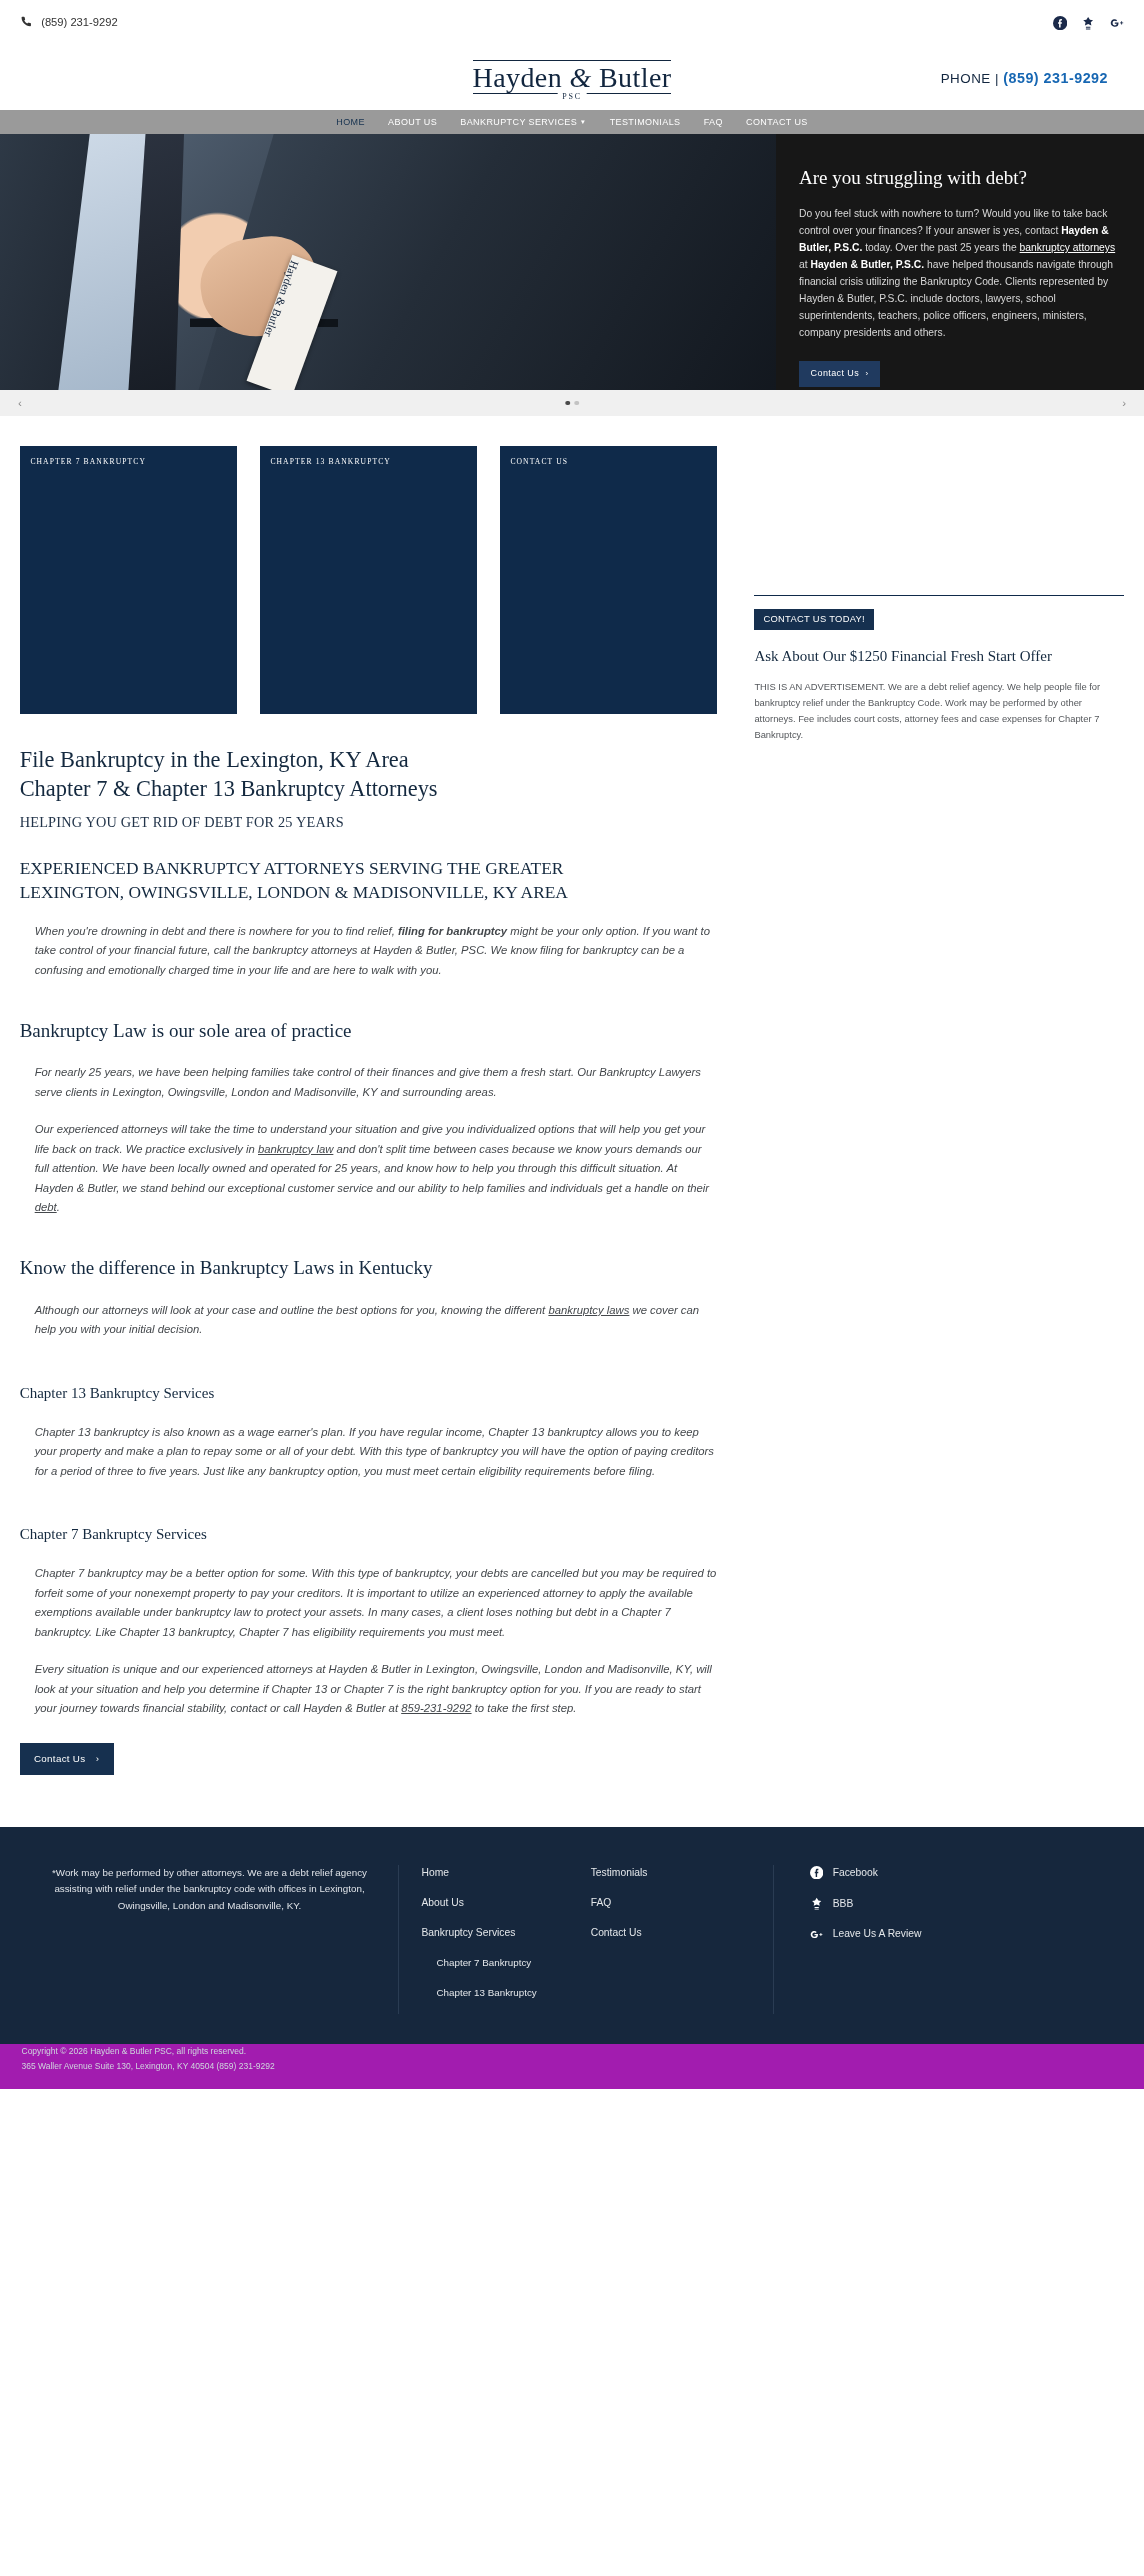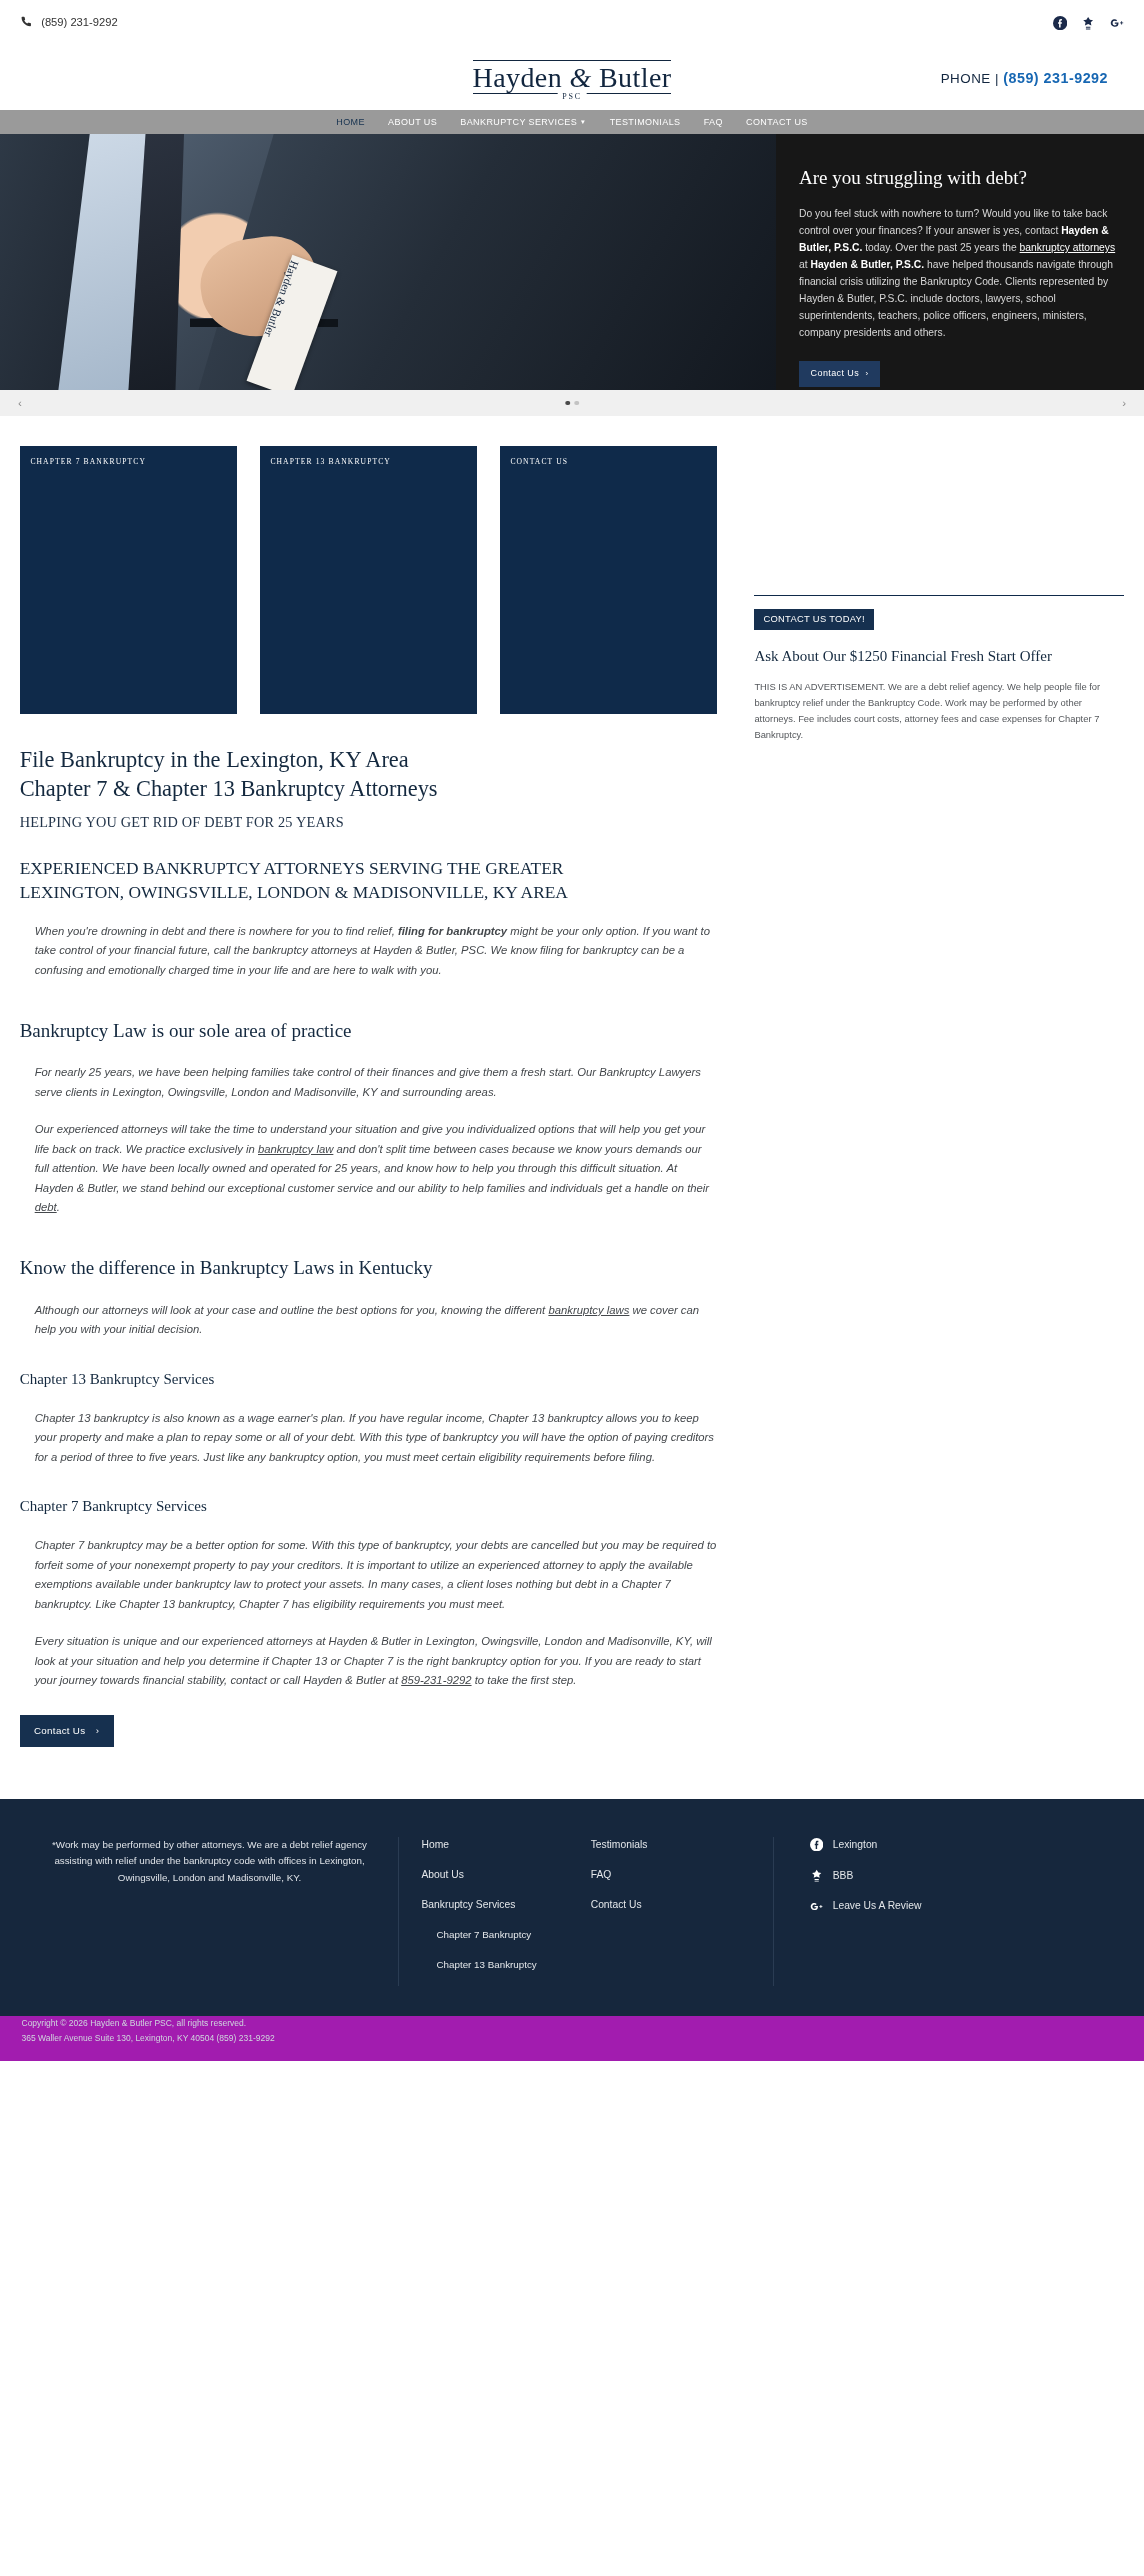--- a/index.html
+++ b/index.html
@@ -250,21 +250,21 @@
     font-size:19px;
     font-weight:normal;
     color:#14293f;
     margin:36px 0 0 0;
   }
   h3.sub {
     font-family:"Liberation Serif", serif;
     font-size:15px;
     font-weight:normal;
     color:#14293f;
-    margin:28px 0 0 0;
+    margin:42px 0 0 0;
   }
   .btn-contact {
     display:inline-block;
     margin-top:25px;
     background:#16304f;
     color:#fff;
     text-decoration:none;
     font-size:9.8px;
     padding:8px 14.3px;
     letter-spacing:0.3px;
@@ -506,21 +506,21 @@
       <a href="#">Contact Us</a>
     </div>
   </div>
   <div class="f-col3">
     <a class="f-soc" href="#" style="color:#e4e7ea;text-decoration:none">
       <span class="ic">
         <svg viewBox="0 0 16 16" width="13.4" height="13.4" fill="#ffffff">
             <path d="M8 0a8 8 0 1 0 0 16A8 8 0 0 0 8 0zm2 5H9c-.3 0-.5.2-.5.6V7H10l-.2 1.6H8.5V13H6.8V8.6H5.7V7h1.1V5.4C6.8 4.2 7.5 3.4 8.8 3.4H10z"></path>
           </svg>
       </span>
-      <span>Lexington</span>
+      <span>Facebook</span>
     </a>
     <a class="f-soc" href="#" style="color:#e4e7ea;text-decoration:none">
       <span class="ic">
         <svg viewBox="0 0 16 16" width="13.4" height="13.4" fill="#ffffff">
             <path d="M8 1l2 3.2 3.5.5-2.6 2.4.7 3.5L8 9l-3.6 1.6.7-3.5L2.5 4.7 6 4.2zM5.5 12h5v1.2h-5zm0 2h5V15h-5z"></path>
           </svg>
       </span>
       <span>BBB</span>
     </a>
     <a class="f-soc" href="#" style="color:#e4e7ea;text-decoration:none">

